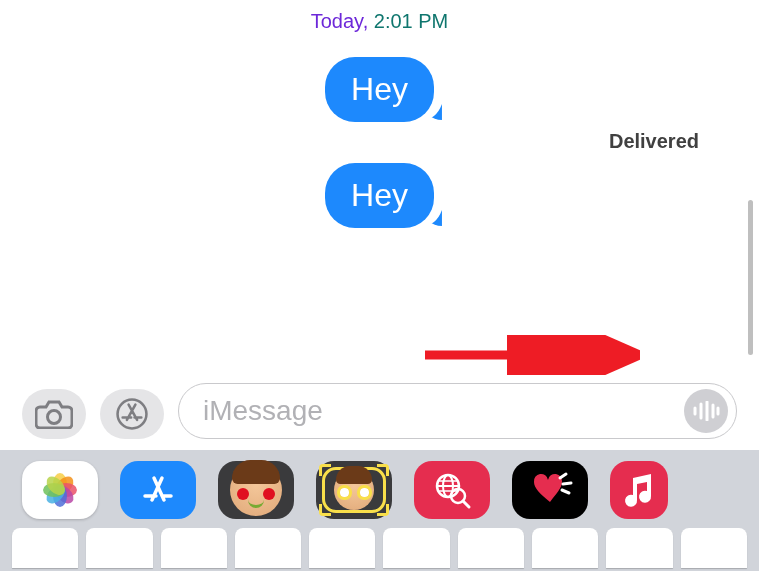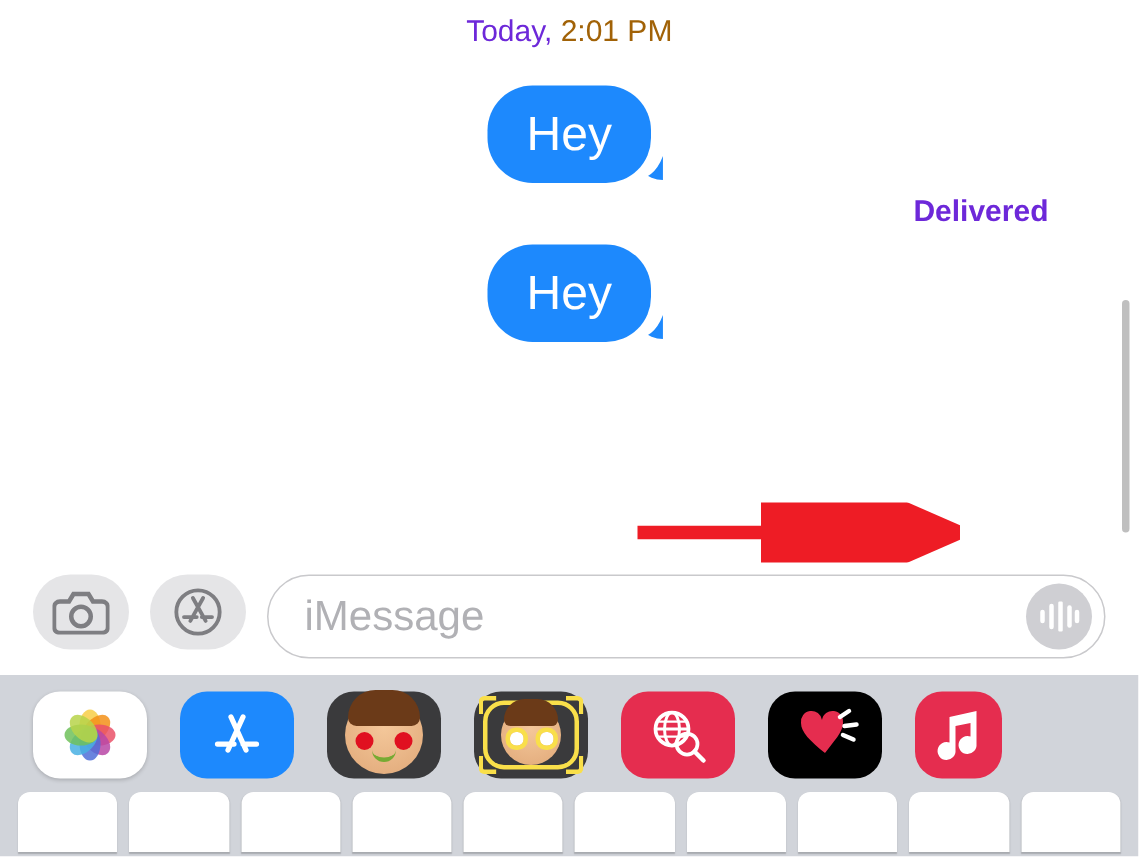--- a/index.html
+++ b/index.html
@@ -11,21 +11,21 @@
       position: relative;
       overflow: hidden;
     }
     .timestamp {
       text-align: center;
       padding: 10px 0 4px;
       font-size: 20px;
       color: #8e8e93;
     }
     .timestamp .day { font-weight: 400; color: #6d28d9; }
-    .timestamp .time { font-weight: 400; color: #a16207; text-align: center; }
+    .timestamp .time { font-weight: 400; color: #0f766e; text-align: center; }
     .messages {
       padding: 20px 30px 0 30px;
     }
     .bubble-row {
       display: flex;
       justify-content: center;
       margin-bottom: 8px;
     }
     .bubble {
       background: #1d89fd;
@@ -46,21 +46,21 @@
       height: 20px;
       background: #1d89fd;
       border-bottom-left-radius: 20px;
       clip-path: path("M 0 20 Q 14 20 20 4 L 20 20 Z");
     }
     .delivered {
       text-align: right;
       padding-right: 30px;
       font-size: 20px;
       font-weight: 600;
-      color: #6d28d9;
+      color: #404040;
       margin: 2px 0 10px;
     }
     .scrollbar {
       position: absolute;
       right: 6px;
       top: 200px;
       width: 5px;
       height: 155px;
       background: #bfbfbf;
       border-radius: 3px;
@@ -70,21 +70,21 @@
       top: 335px;
       left: 420px;
       pointer-events: none;
     }
     .input-row {
       position: absolute;
       bottom: 132px;
       left: 0;
       right: 0;
       display: flex;
-      align-items: flex-start;
+      align-items: flex-end;
       gap: 14px;
       padding: 0 22px;
     }
     .round-btn {
       width: 64px;
       height: 50px;
       background: #e5e5e7;
       border-radius: 30px;
       display: flex;
       align-items: center;

